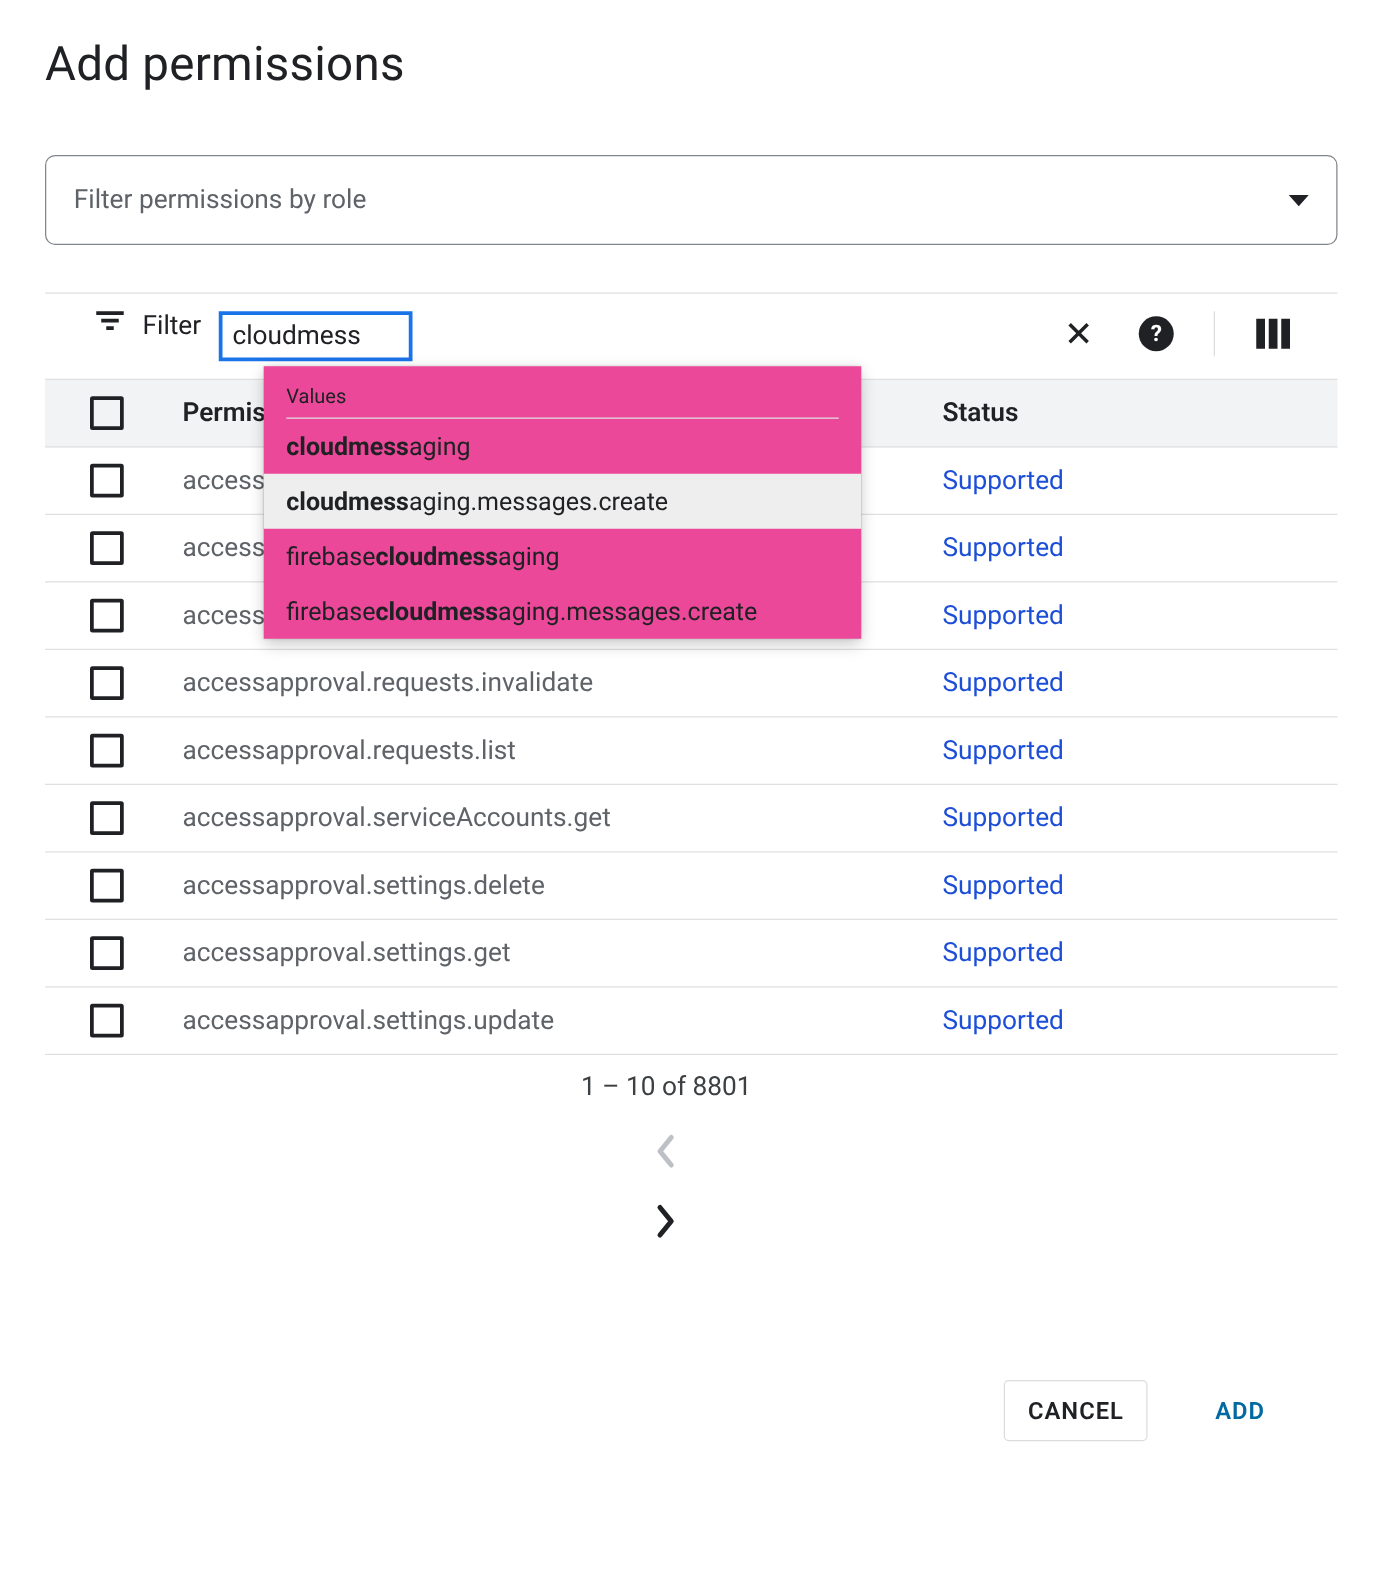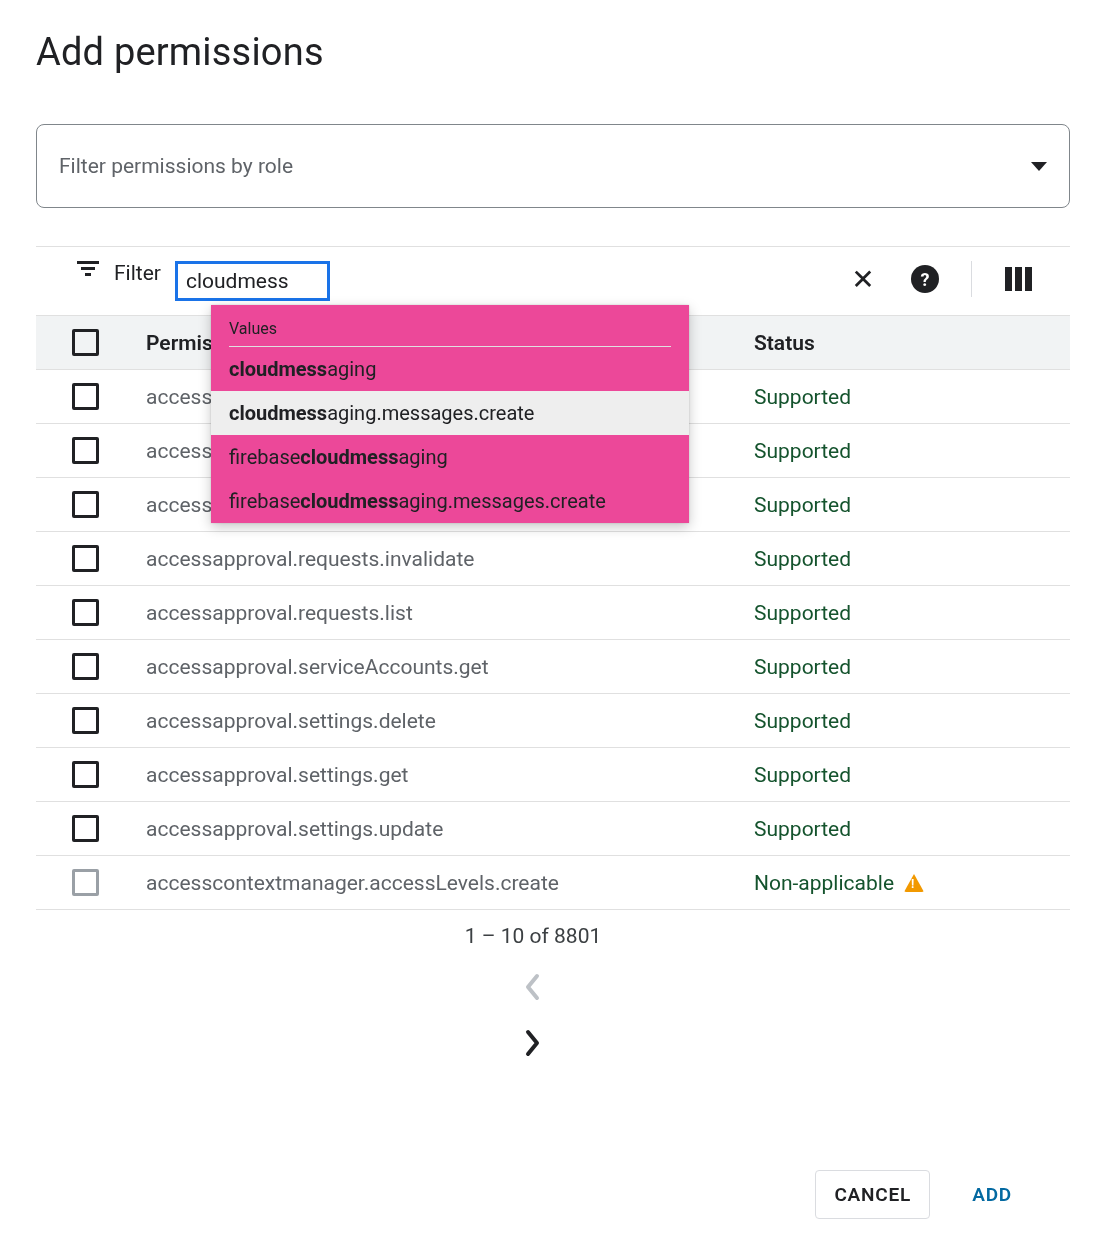--- a/index.html
+++ b/index.html
@@ -13,21 +13,21 @@
   }
   .title {
     font-size: 38px;
     font-weight: 400;
     margin: 0 0 50px 0;
     letter-spacing: 0.2px;
   }
   .role-select {
     border: 1px solid #80868b;
     border-radius: 8px;
-    height: 84px;
+    height: 72px;
     display: flex;
     align-items: center;
     justify-content: space-between;
     padding: 0 22px;
     cursor: pointer;
     margin-bottom: 38px;
     gap: 11px;
   }
   .role-select .label { color: #5f6368; font-size: 21px; }
   .role-select .caret { width:0; height:0; border-left:8px solid transparent; border-right:8px solid transparent; border-top:9px solid #202124; }
@@ -52,38 +52,38 @@
   .cols-icon span { width:7px; height:24px; background:#202124; }
   
   .table { border-top:1px solid #e0e0e0; }
   .row { display:flex; align-items:center; height:54px; border-bottom:1px solid #e0e0e0; padding:0 16px 0 36px; }
   .row.header { background:#f1f3f4; font-weight:600; font-size:19px; }
   .cell-chk { width:74px; display:flex; align-items:center; }
   .chk { width:27px; height:27px; border:3px solid #202124; border-radius:2px; display:inline-block; cursor:pointer; }
   .chk.disabled { border-color:#9aa0a6; }
   .cell-perm { flex:1; font-size:21px; color:#5f6368; white-space:nowrap; overflow:hidden; text-overflow:ellipsis; padding-right:20px;}
   .row.header .cell-perm, .row.header .cell-status { color:#202124; }
-  .cell-status { width:300px; font-size:21px; color:#14532d; display:flex; align-items:center; gap:10px;}
+  .cell-status { width:300px; font-size:21px; color:#1d4ed8; display:flex; align-items:center; gap:10px;}
   .warn { width:0; height:0; border-left:10px solid transparent; border-right:10px solid transparent; border-bottom:18px solid #f29900; position:relative; border-radius:2px;}
   .warn::after{content:"!"; position:absolute; left:-3px; top:3px; color:#fff; font-size:12px; font-weight:700;}
   
   .dropdown {
     position:absolute; top:58px; left:175px; width:478px; background:#ec4899; box-shadow:0 4px 12px rgba(0,0,0,.22), 0 0 2px rgba(0,0,0,.15);
     z-index:10;
   }
   .dd-head-inner{ border-bottom:1px solid #e0e0e0; padding-bottom:8px;}
   .dd-item { padding:10px 18px; font-size:20px; cursor:pointer; }
   .dd-item.selected { background:#eee; }
   .dd-item b { font-weight:700; }
   
   .pagination { display:flex; align-items:center; justify-content:flex-end; gap:22px; padding:14px 40px 0 0; font-size:21px; color:#3c4043;flex-direction:column;}
   .pg-btn { width:34px; height:34px; display:flex; align-items:center; justify-content:center; cursor:pointer;}
   .pg-btn.disabled svg path{ stroke:#bdc1c6; }
   
-  .footer { display:flex; justify-content:flex-end; gap:24px; margin-top:110px; padding-right:40px;}
+  .footer { display:flex; justify-content:flex-end; gap:36px; margin-top:110px; padding-right:40px;}
   .btn { font-size:19px; font-weight:600; letter-spacing:.8px; padding:12px 18px; border:none; background:transparent; cursor:pointer; font-family:inherit;}
   .btn.cancel { border:1px solid #dadce0; border-radius:4px; color:#202124;}
   .btn.add { color:#0369a1; }
   .rel { position:relative; }
 </style>
 </head>
 <body>
 
 <h1 class="title">Add permissions</h1>
 
@@ -198,27 +198,20 @@
           <div class="cell-perm">accessapproval.settings.get</div>
           <div class="cell-status">Supported </div>
         </div>
         <div class="row">
           <div class="cell-chk">
             <span class="chk"></span>
           </div>
           <div class="cell-perm">accessapproval.settings.update</div>
           <div class="cell-status">Supported </div>
         </div>
-        <div class="row">
-          <div class="cell-chk">
-            <span class="chk disabled"></span>
-          </div>
-          <div class="cell-perm">accesscontextmanager.accessLevels.create</div>
-          <div class="cell-status">Non-applicable <span class="warn"></span></div>
-        </div>
       </div>
   </div>
 </div>
 
 <div class="pagination">
   <span>1 – 10 of 8801</span>
   <span class="pg-btn disabled">
     <svg width="18" height="28">
         <path d="M13 3 L4 14 L13 25" stroke="#bdc1c6" stroke-width="4" fill="none" stroke-linecap="round" stroke-linejoin="round"></path>
       </svg>

